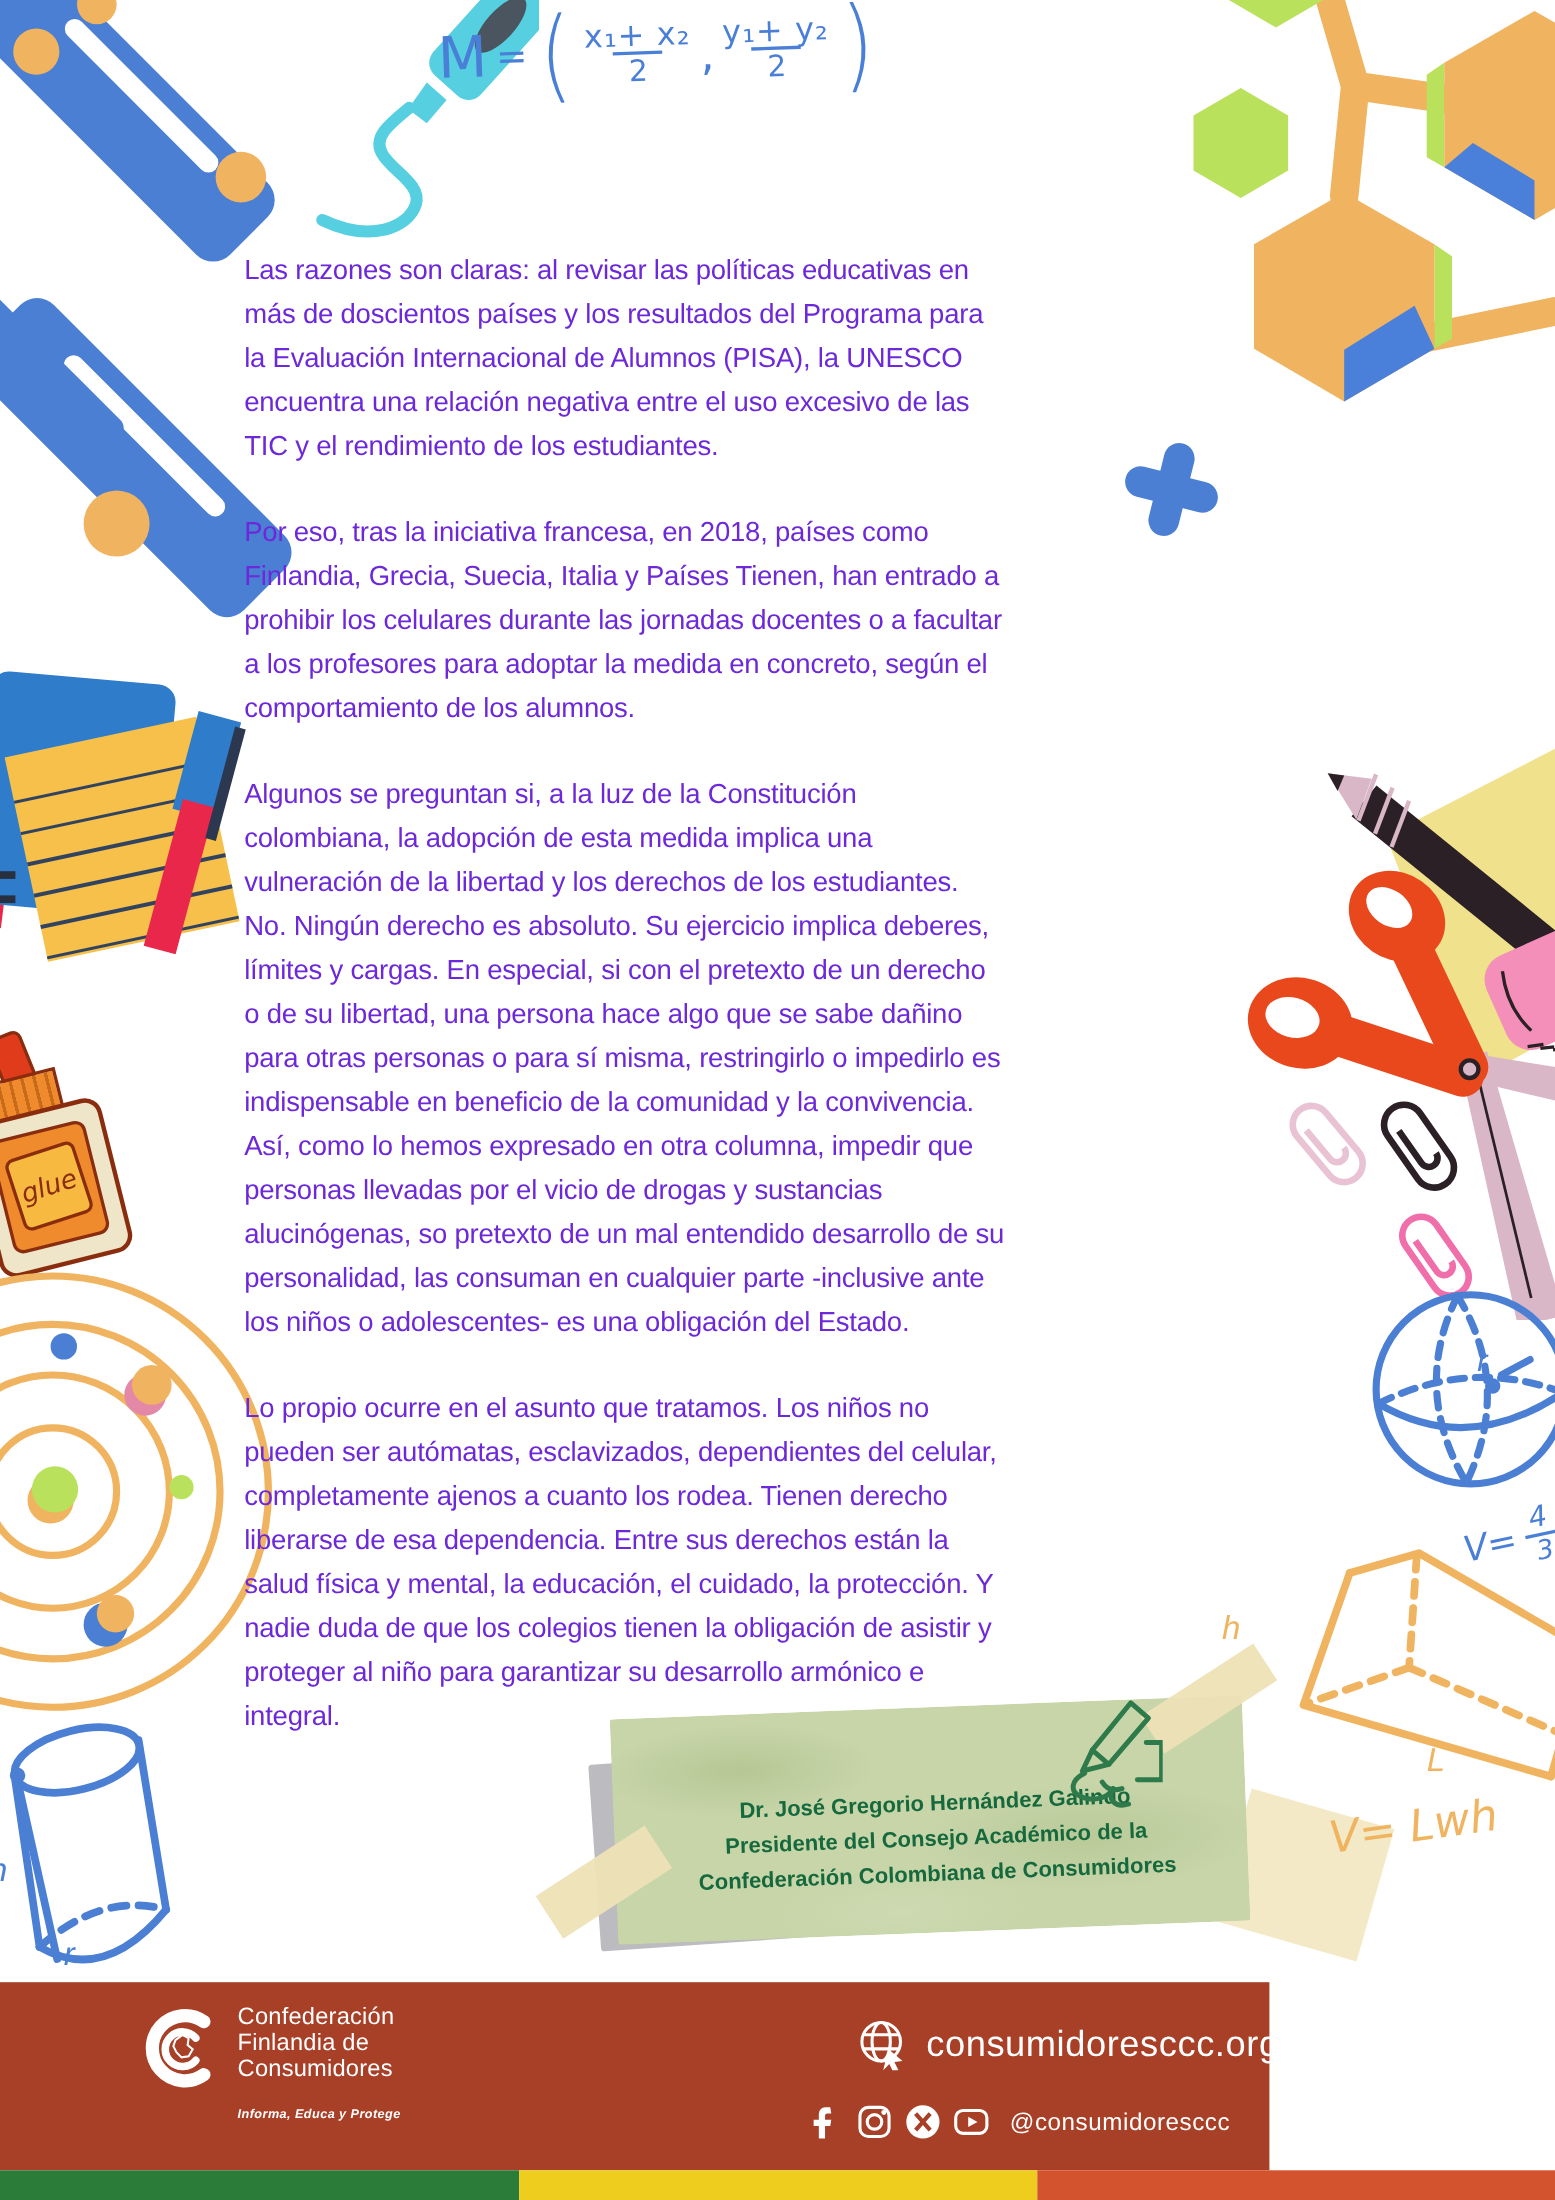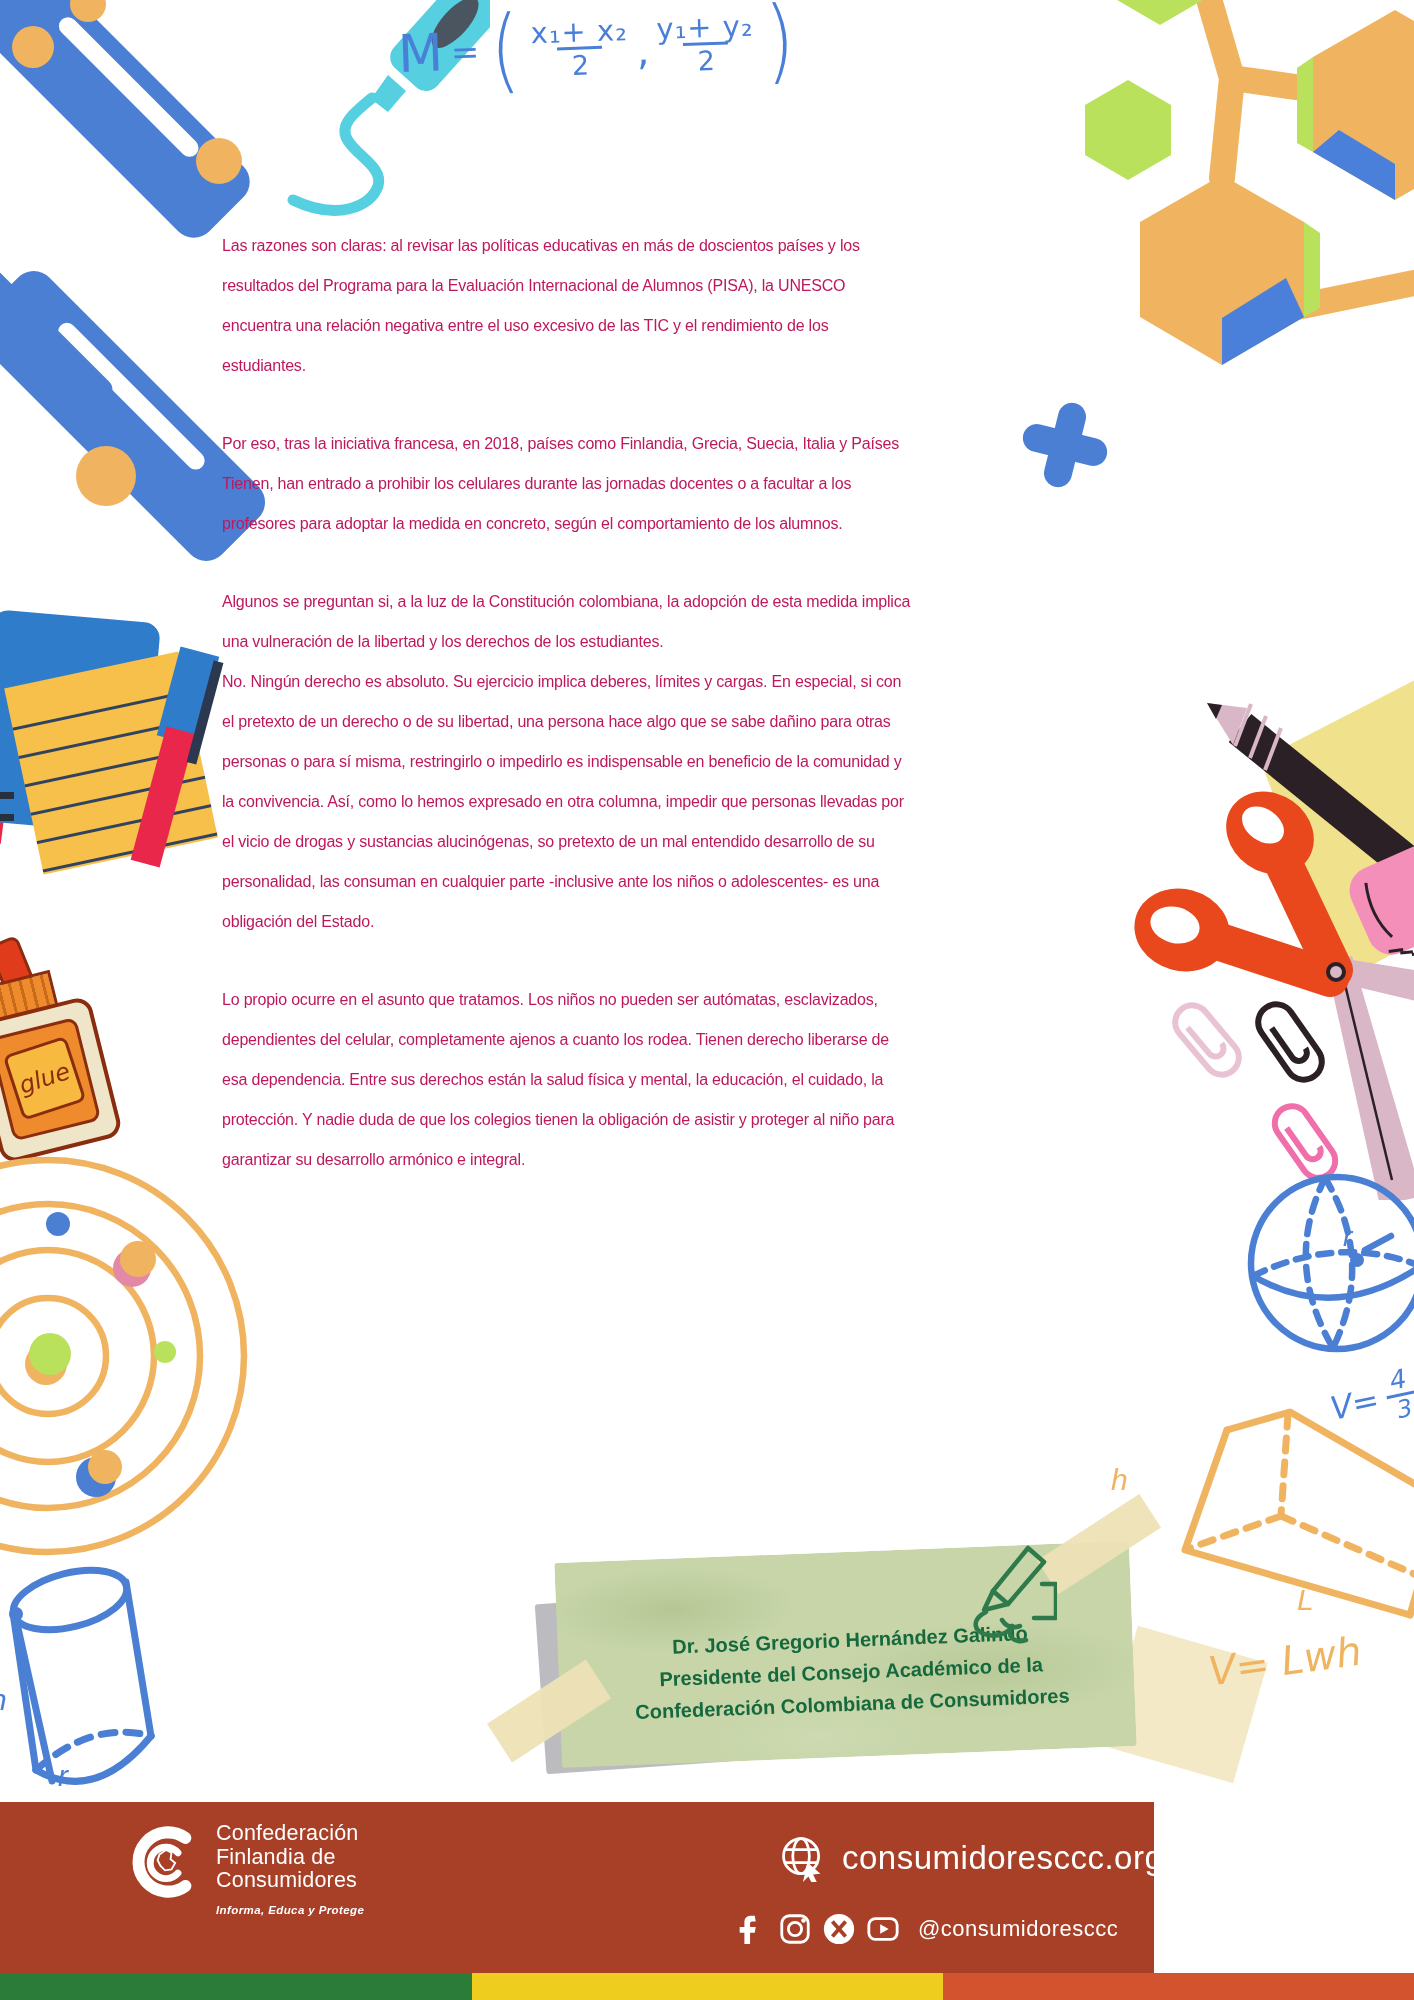--- a/index.html
+++ b/index.html
@@ -19,43 +19,43 @@
            font-family:"DejaVu Sans",sans-serif;transform:rotate(-2deg);}
   .formula .m{font-size:52px;font-weight:400;}
   .formula .eq{font-size:34px;}
   .formula .paren{font-size:92px;font-weight:300;line-height:0.9;transform:scaleX(.8);}
   .frac{display:flex;flex-direction:column;align-items:center;line-height:1.05;}
   .frac .num{font-size:29px;letter-spacing:1px;}
   .frac .den{font-size:27px;border-top:3px solid #4a7fd8;padding:2px 14px 0 14px;}
   .formula .comma{font-size:40px;align-self:flex-end;padding-bottom:14px;}
 
   
-  .article{position:absolute;left:222px;top:226px;width:694px;color:#be185d;
-           font-size:16px;line-height:40px;letter-spacing:-0.2px;z-index:5;}
+  .article{position:absolute;left:222px;top:226px;width:694px;color:#6d28d9;
+           font-size:25px;line-height:40px;letter-spacing:-0.2px;z-index:5;}
   .article p{margin:0 0 38px 0;}
   .article p.tight{margin:0;}
 
   
   .glue-part{position:absolute;border:3px solid #8a2d0e;}
 
   
   .sig-shadow{background:#bcbcc0;border-radius:3px;transform:rotate(-4deg);z-index:4;}
   .sig-paper{background:#c7d5a9;border-radius:3px;transform:rotate(-2.2deg);z-index:6;
     background-image:radial-gradient(ellipse 180px 60px at 20% 25%, rgba(168,188,132,.55), transparent 70%),
                      radial-gradient(ellipse 220px 70px at 75% 60%, rgba(168,188,132,.45), transparent 70%),
                      radial-gradient(ellipse 160px 50px at 45% 90%, rgba(210,222,184,.6), transparent 70%);}
   .sig-text{position:absolute;left:28px;right:18px;top:72px;text-align:center;
             color:#15693d;font-weight:bold;font-size:20px;line-height:32px;}
   .tape{background:#eee1b6;opacity:.95;z-index:7;}
 
   
   .footer{position:absolute;left:0;top:1802px;width:1154px;height:171px;background:#a83f27;z-index:8;}
   .logo-row{position:absolute;left:128px;top:20px;display:flex;gap:14px;align-items:flex-start;}
   .logo-text{color:#fff;font-size:21.5px;line-height:23.5px;font-weight:400;letter-spacing:.2px;}
-  .tagline{font-size:11.5px;font-style:italic;margin-top:6px;text-align:left;letter-spacing:.4px;font-weight:bold;}
+  .tagline{font-size:11.5px;font-style:italic;margin-top:18px;text-align:left;letter-spacing:.4px;font-weight:bold;}
   .web-row{position:absolute;left:778px;top:32px;display:flex;gap:16px;align-items:center;color:#fff;}
   .web-row .url{font-size:33px;font-weight:300;letter-spacing:.5px;}
   .social-row{position:absolute;left:734px;top:110px;display:flex;gap:10px;align-items:center;color:#fff;}
   .social-row .handle{font-size:22px;font-weight:300;margin-left:8px;letter-spacing:.5px;}
   .stripe{position:absolute;top:1973px;height:27px;z-index:9;}
 
   .doodle-label{font-style:italic;font-family:"DejaVu Sans",sans-serif;}
   .orange-formula{position:absolute;color:#f0b35f;font-size:40px;font-family:"DejaVu Sans",sans-serif;
                   font-style:italic;transform:rotate(-8deg);z-index:5;}
   .blue-frac{position:absolute;display:flex;gap:8px;align-items:center;color:#4a7fd8;

